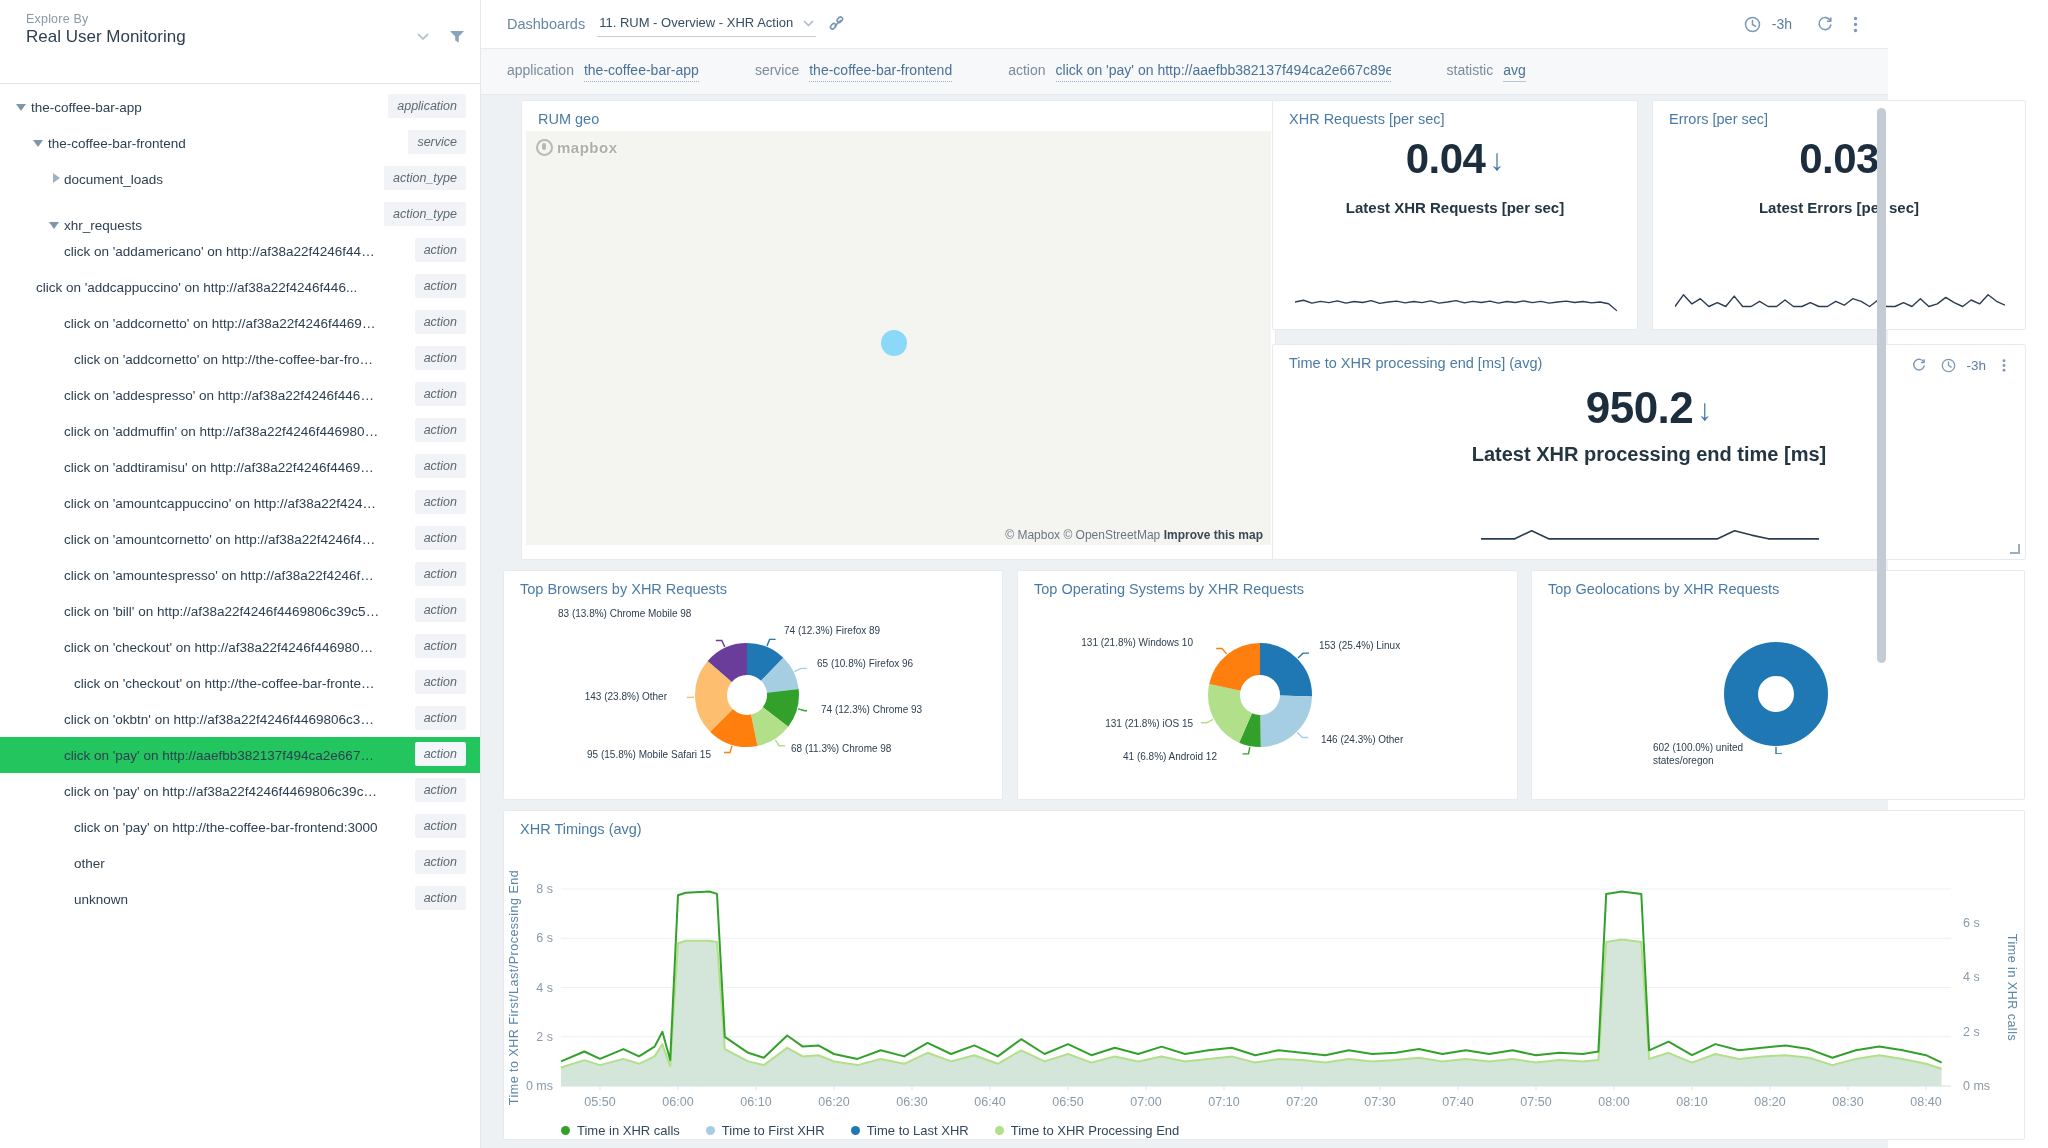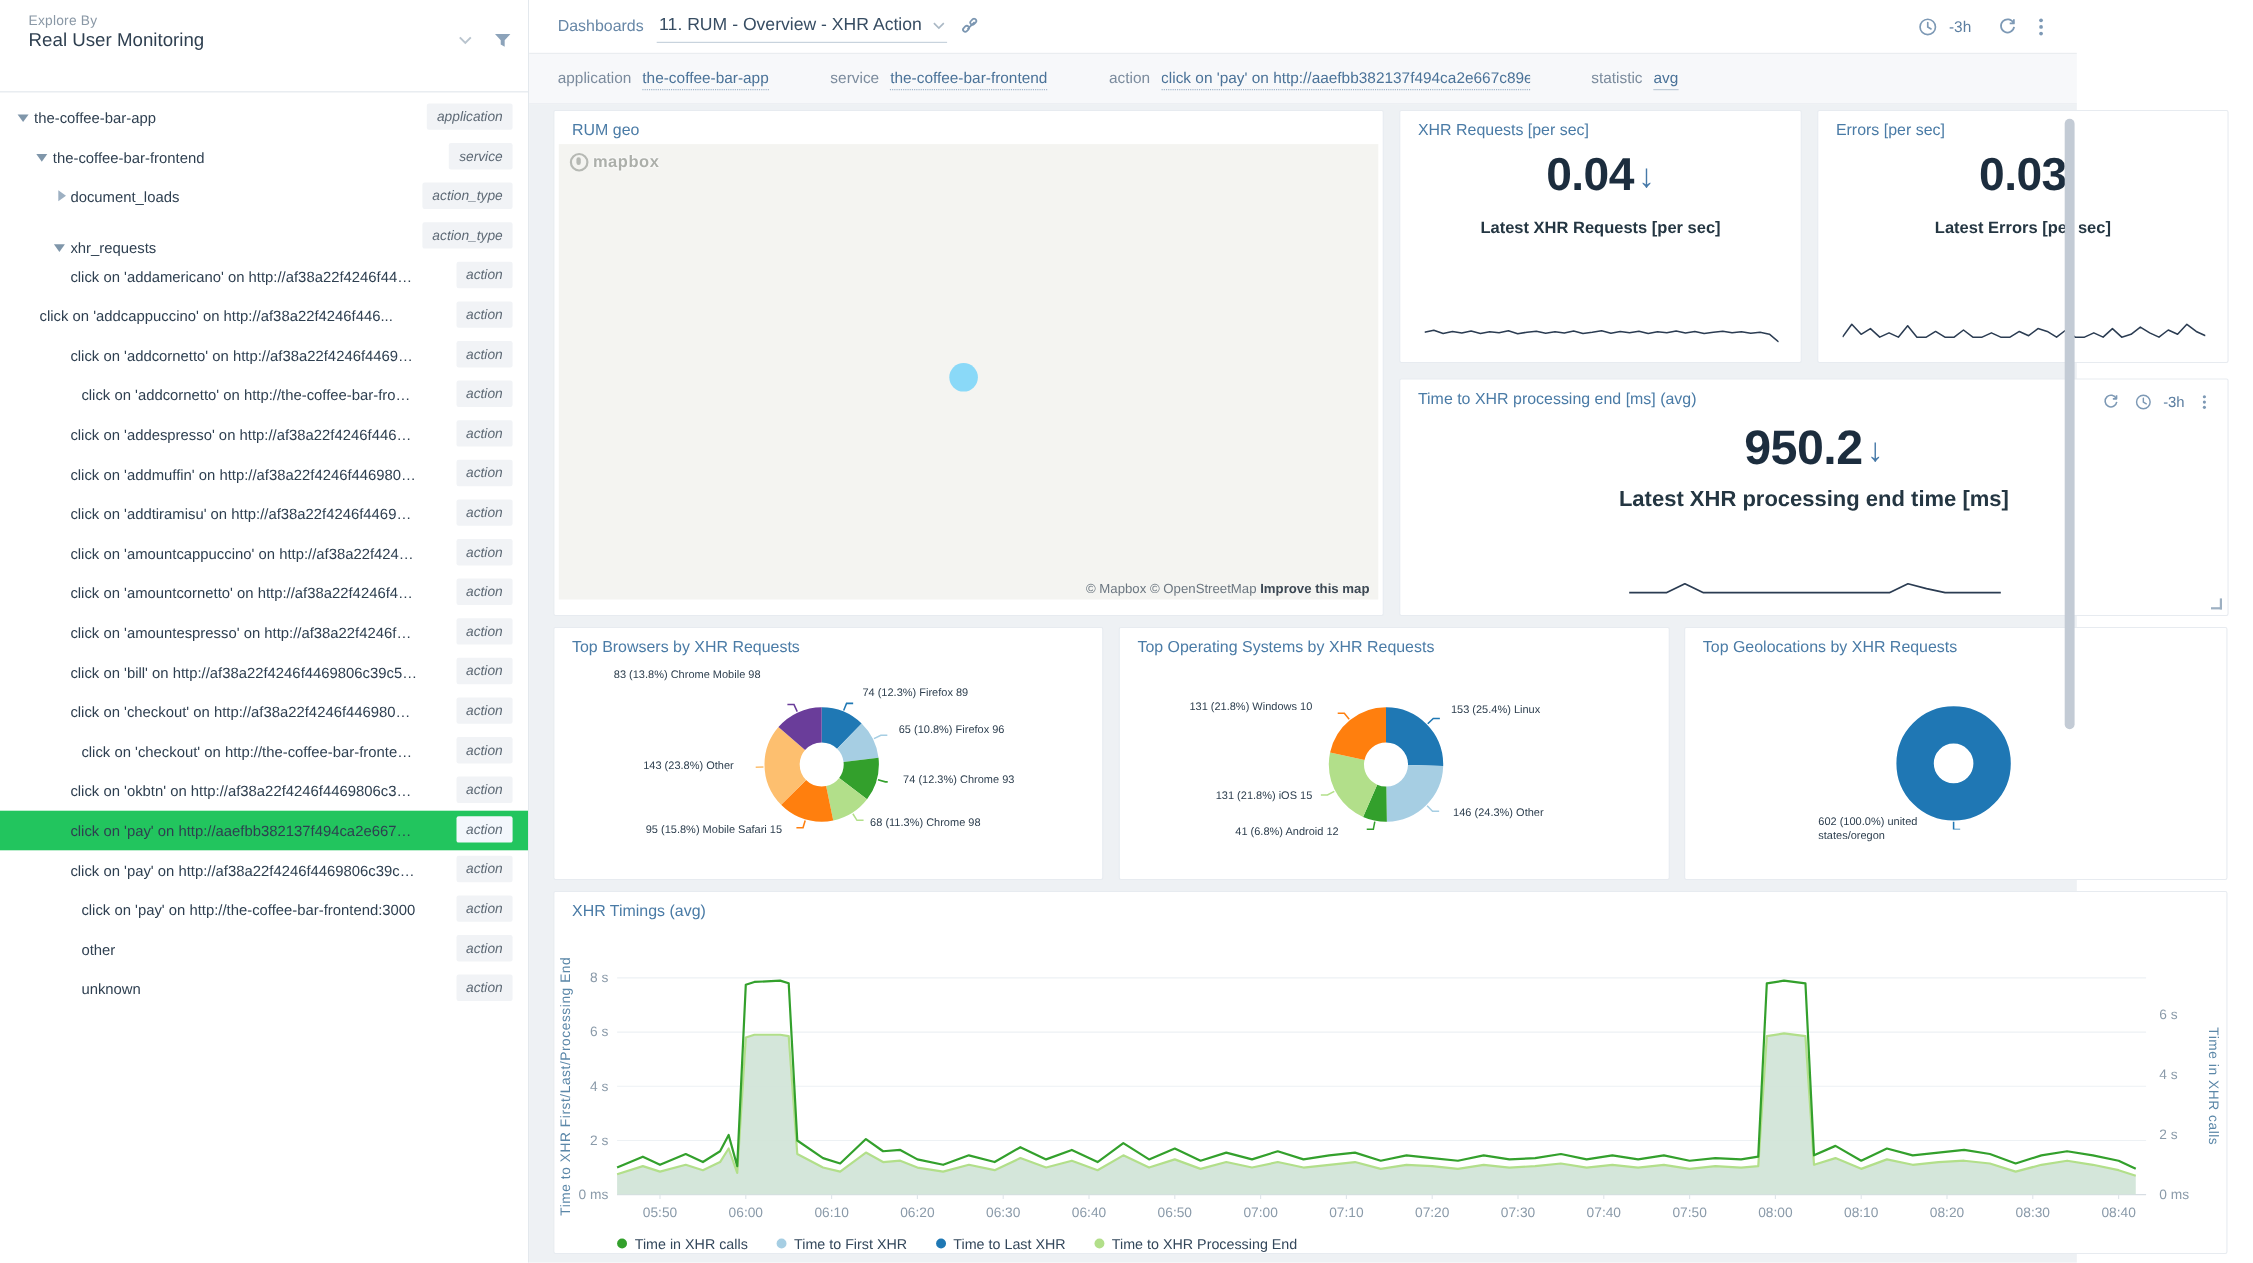--- a/index.html
+++ b/index.html
@@ -30,21 +30,21 @@
   .arr.right::before { content:''; position:absolute; left:5px; top:2px;
     border-top:5.5px solid transparent; border-bottom:5.5px solid transparent; border-left:7px solid #9db0c2; }
 
   
   .main { position:absolute; left:481px; top:0; right:0; bottom:0; }
   .topbar { position:relative; height:49px; background:#fff; border-bottom:1px solid #e8ecef;
     display:flex; align-items:center; padding:0 22px 0 26px; }
   .dash-label { font-size:14.5px; color:#6787a7; margin-right:12px; }
   .dash-title-wrap { display:flex; align-items:center; border-bottom:1px solid #c3cfda;
     padding:4px 2px 6px 2px; cursor:pointer; }
-  .dash-title { font-size:16px; color:#374d63; }
+  .dash-title { font-size:13px; color:#374d63; }
   .t-chev { margin-left:10px; margin-top:2px; }
   .link-ic { margin-left:12px; cursor:pointer; }
   .topbar-right { margin-left:auto; display:flex; align-items:center; gap:8px; }
   .time-range { font-size:14px; color:#5a7da0; margin-right:14px; }
   .icon-btn { width:22px; height:22px; display:flex; align-items:center; justify-content:center; cursor:pointer; }
 
   .filterbar { height:46px; background:#f7f8fa; border-bottom:1px solid #e6eaee;
     display:flex; align-items:center; padding-left:26px; gap:56px; }
   .filter-item { display:flex; align-items:baseline; gap:10px; }
   .filter-label { font-size:14px; color:#7b8b9d; }
@@ -267,21 +267,21 @@
           <span class="filter-value">click on 'pay' on http://aaefbb382137f494ca2e667c89e9</span>
         </div>
         <div class="filter-item solid">
           <span class="filter-label">statistic</span>
           <span class="filter-value">avg</span>
         </div>
       </div>
 
     <div class="content">
 
-      <div class="panel" style="left:22px;top:5px;width:755px;height:460px;">
+      <div class="panel" style="left:40px;top:5px;width:755px;height:460px;">
         <div class="panel-title">RUM geo</div>
         <div class="map-area">
           <div class="mapbox-logo">
             <span class="mapbox-circle"></span>
             <span>mapbox</span>
           </div>
           <div class="map-dot" style="left:355px;top:199px;"></div>
           <div class="map-attrib">
             <span>© Mapbox © OpenStreetMap</span>
             <b>Improve this map</b>

